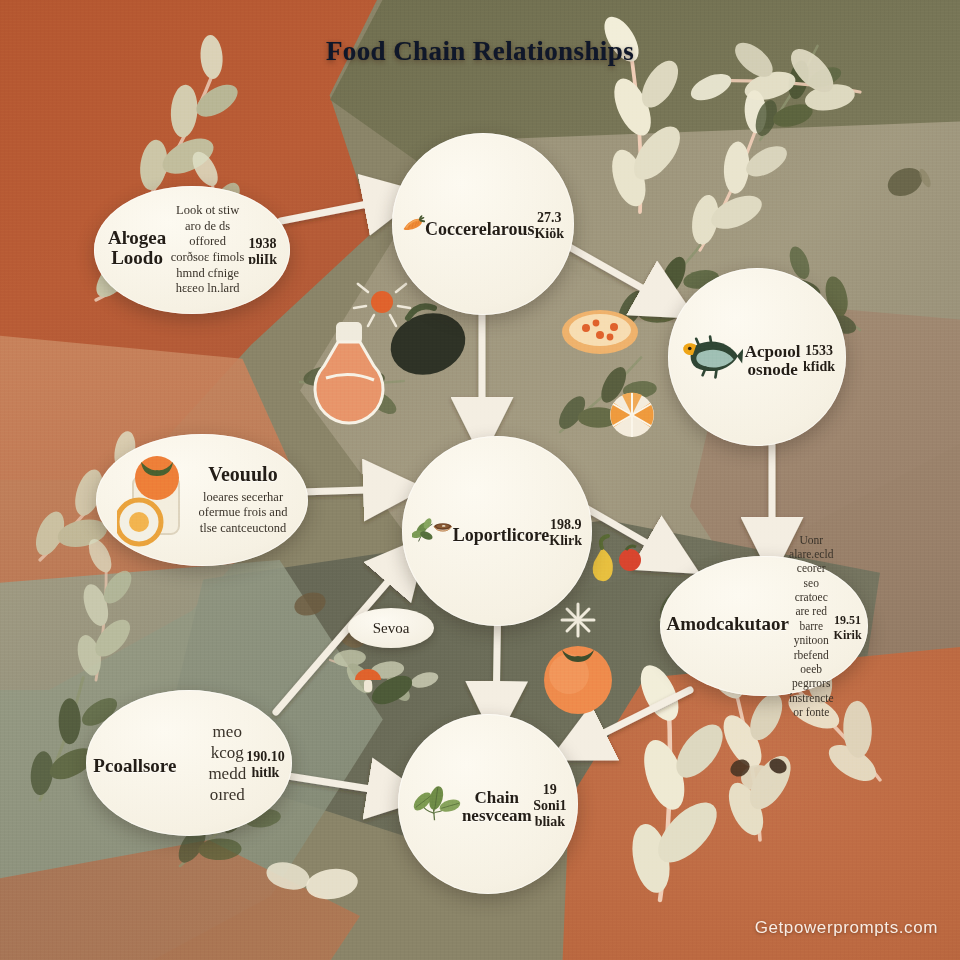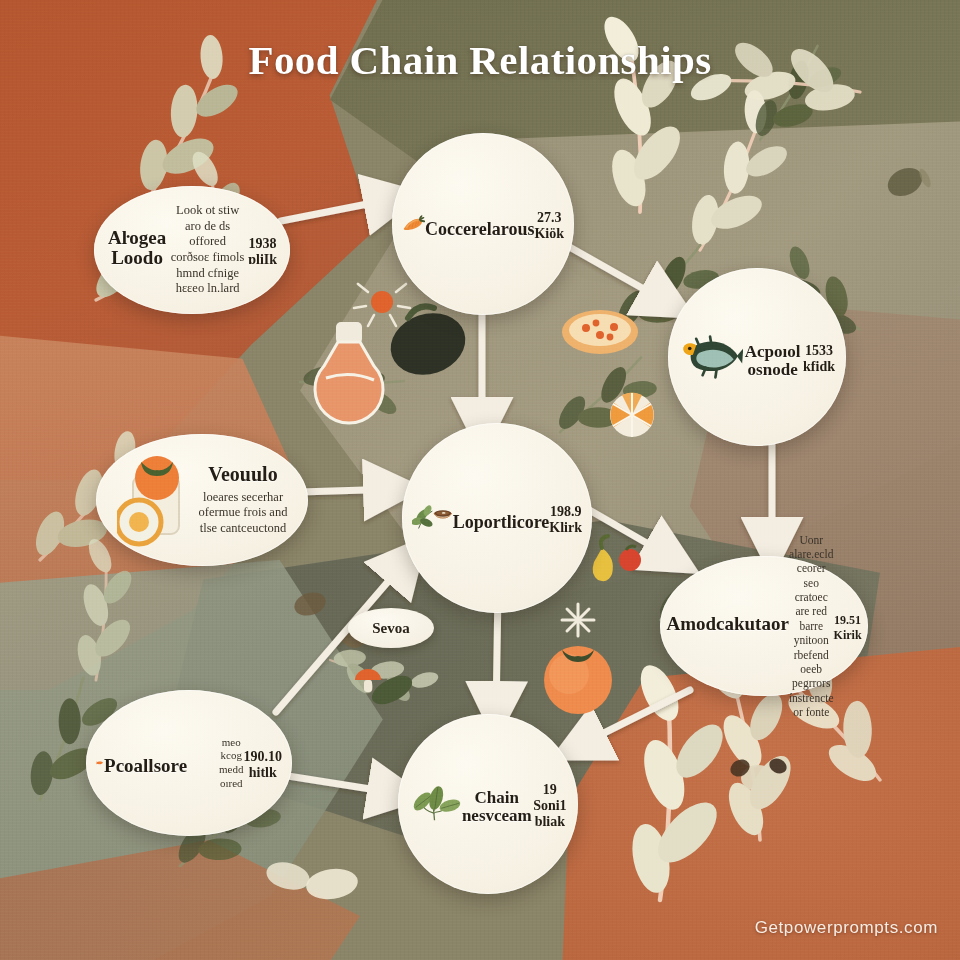--- a/index.html
+++ b/index.html
@@ -71,22 +71,22 @@
     mix-blend-mode:overlay;opacity:.75;
   }
 
   
   svg.arrows{position:absolute;inset:0;width:960px;height:960px;}
 
   
   .title{
     position:absolute;left:0;right:0;top:36px;text-align:center;
     font-family:"Liberation Serif", serif;
-    font-size:41px;font-weight:700;letter-spacing:.4px;
-    color:#ffffff;
+    font-size:27px;font-weight:700;letter-spacing:.4px;
+    color:#0f172a;
     text-shadow:0 2px 5px rgba(60,30,15,.45), 0 0 1px rgba(0,0,0,.3);
   }
 
   
   .node{
     position:absolute;
     background:radial-gradient(110% 110% at 38% 28%,#fdfaf1 0%,#f6f1e3 62%,#eae3d2 100%);
     box-shadow:0 6px 18px rgba(40,30,20,.28), inset 0 0 0 1px rgba(255,255,255,.5);
     display:flex;align-items:center;justify-content:center;
     text-align:center;padding:6px 10px;box-sizing:border-box;
@@ -107,21 +107,21 @@
     font-weight:700;color:#241e17;
   }
   .icon{pointer-events:none;}
 
   
   .pill{
     position:absolute;border-radius:50%;
     background:radial-gradient(100% 100% at 40% 30%,#fdfaf2,#f1ebdb);
     box-shadow:0 3px 8px rgba(40,30,20,.3);
     display:flex;align-items:center;justify-content:center;
-    font-family:"Liberation Serif", serif;font-weight:700;color:#2a231b;
+    font-family:"Liberation Serif", serif;font-weight:400;color:#2a231b;
   }
 
   .watermark{
     position:absolute;right:22px;bottom:22px;
     color:rgba(255,250,244,.92);font-size:17px;letter-spacing:.6px;
     font-family:"Liberation Sans", sans-serif;
     text-shadow:0 1px 3px rgba(70,30,10,.5);
   }
 </style>
 </head>
@@ -363,21 +363,21 @@
     <div style="display:flex;flex-direction:column;align-items:center;">
       <div class="ttl" style="font-size:20px;margin-bottom:5px;">Veouulo</div>
       <div class="body" style="font-size:12.5px;">
         <div>loeares secerhar</div>
         <div>ofermue frois and</div>
         <div>tlse cantceuctond</div>
       </div>
     </div>
   </div>
 
-  <div class="node circle" style="left:402px;top:423px;width:190px;height:190px;">
+  <div class="node circle" style="left:402px;top:436px;width:190px;height:190px;">
     <svg class="icon" width="136" height="86" viewBox="0 0 136 86">
       <path d="M22,78 C32,52 46,32 68,20" stroke="#3f5130" stroke-width="3" fill="none"></path>
       <ellipse cx="34" cy="34" rx="24" ry="13" fill="#6b8b4a" transform="rotate(-48 34 34)"></ellipse>
       <ellipse cx="18" cy="54" rx="21" ry="12" fill="#7b9a55" transform="rotate(-14 18 54)"></ellipse>
       <ellipse cx="48" cy="58" rx="22" ry="12" fill="#55703c" transform="rotate(24 48 58)"></ellipse>
       <ellipse cx="52" cy="18" rx="19" ry="11" fill="#86a65f" transform="rotate(-62 52 18)"></ellipse>
       <path d="M74,28 a32,26 0 0 0 58,0 z" fill="#f2ece0" stroke="#b98a5c" stroke-width="3"></path>
       <ellipse cx="103" cy="28" rx="29" ry="11" fill="#6b4226"></ellipse>
       <ellipse cx="103" cy="27" rx="22" ry="6.5" fill="#8a5a33"></ellipse>
       <ellipse cx="106" cy="26" rx="6" ry="3" fill="#e8dcc6"></ellipse>
@@ -410,21 +410,21 @@
         <path d="M56,44 L52,56"></path>
           <path d="M76,46 L74,58"></path>
       </g>
       <g fill="#f4efe2">
         <circle cx="128" cy="16" r="3"></circle>
           <circle cx="134" cy="26" r="2.4"></circle>
           <circle cx="126" cy="32" r="2"></circle>
       </g>
     </svg>
     <div class="ttl" style="font-size:19px;margin-top:6px;">Pcoallsore</div>
-    <div class="body" style="font-size:11px;margin-left:32px;">
+    <div class="body" style="font-size:17px;margin-left:32px;">
       <div>meo kcog medd oıred</div>
     </div>
     <div class="val" style="font-size:14px;margin-top:4px;">190.10 hitlk</div>
   </div>
 
   <div class="node circle" style="left:398px;top:714px;width:180px;height:180px;">
     <svg class="icon" width="126" height="80" viewBox="0 0 126 80">
       <path d="M62,78 C60,56 58,36 58,16" stroke="#5c7240" stroke-width="3" fill="none"></path>
       <path d="M62,62 C46,58 34,48 26,34" stroke="#5c7240" stroke-width="2.6" fill="none"></path>
       <path d="M62,60 C78,58 92,52 102,42" stroke="#5c7240" stroke-width="2.6" fill="none"></path>

